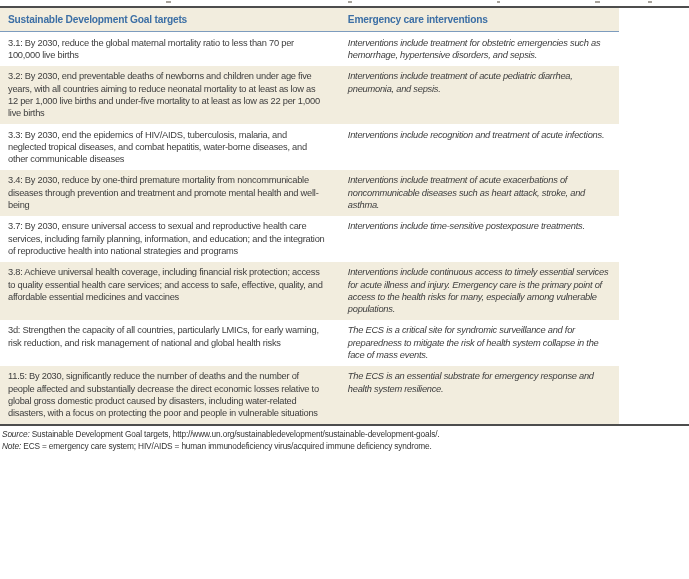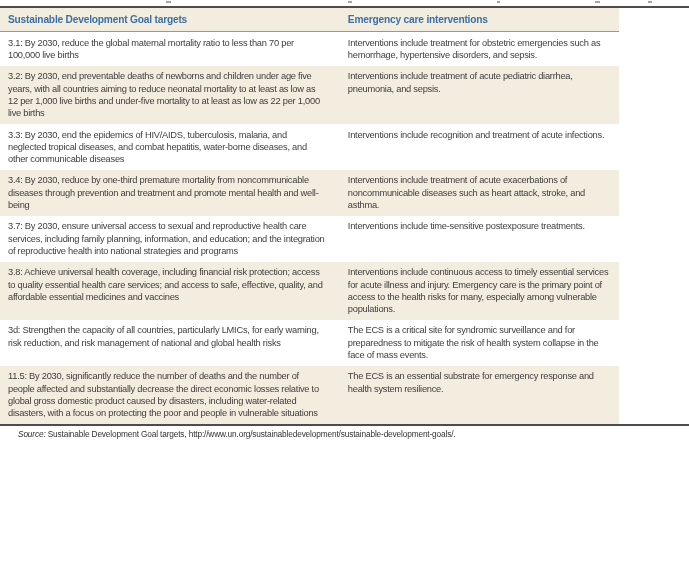--- a/index.html
+++ b/index.html
@@ -37,26 +37,26 @@
     font-size:10.2px;
     letter-spacing:-0.2px;
     padding:6px 8px 5px 8px;
     border-bottom:1.5px solid #7d9cbe;
     vertical-align:middle;
   }
   tbody td {
     vertical-align:top;
     padding:4.5px 14px 4.5px 8px;
   }
-  tbody td.intervention { padding-right:4px; }
+  tbody td.intervention { padding-right:4px;font-style:italic; }
   tbody tr:nth-child(even) { background:#f2edde; }
   tbody tr:nth-child(odd)  { background:#ffffff; }
 
   .footnotes {
-    padding:3px 2px 0 18px;
+    padding:3px 2px 0 2px;
     font-size:8.3px;
     letter-spacing:-0.15px;
     line-height:11.6px;
     color:#333333;
   }
   .footnotes .lbl { font-style:italic; }
 </style>
 </head>
 <body>
 
@@ -126,13 +126,16 @@
 
 </tbody>
 </table>
 
 <div class="bottom-rule"></div>
 
 <div class="footnotes">
   <div>
     <span class="lbl">Source:</span><span> Sustainable Development Goal targets, http://www.un.org/sustainabledevelopment/sustainable-development-goals/.</span>
   </div>
+  <div>
+    <span class="lbl">Note:</span><span> ECS = emergency care system; HIV/AIDS = human immunodeficiency virus/acquired immune deficiency syndrome.</span>
+  </div>
 </div>
 
 </body></html>

